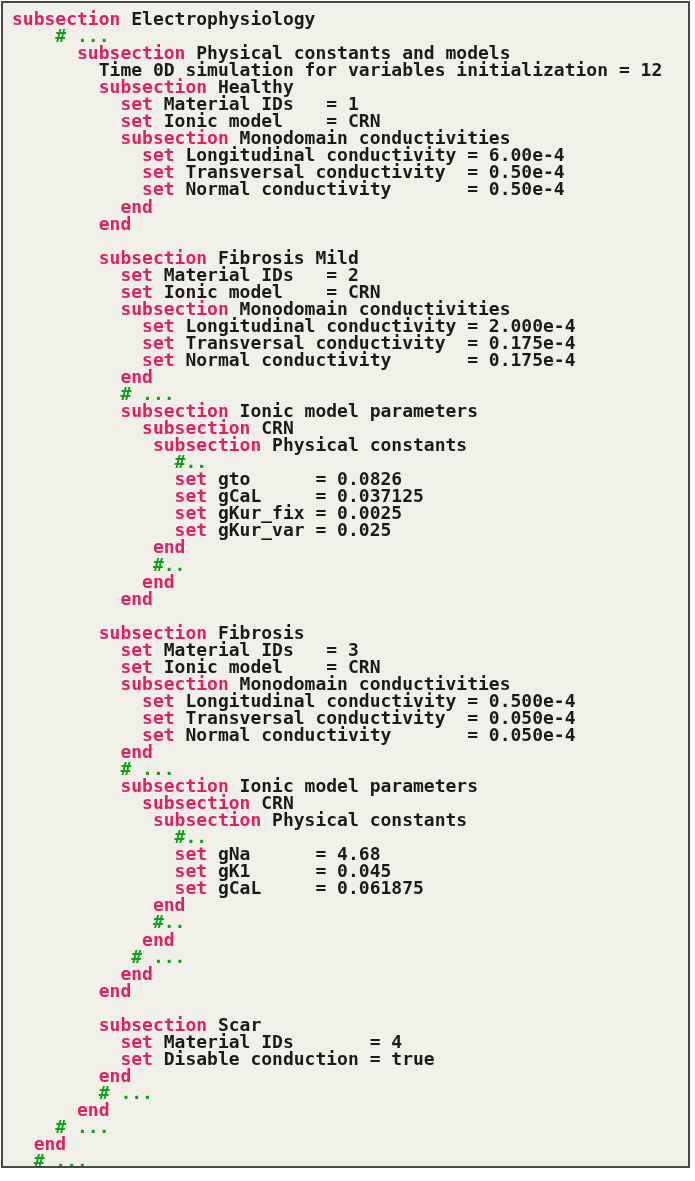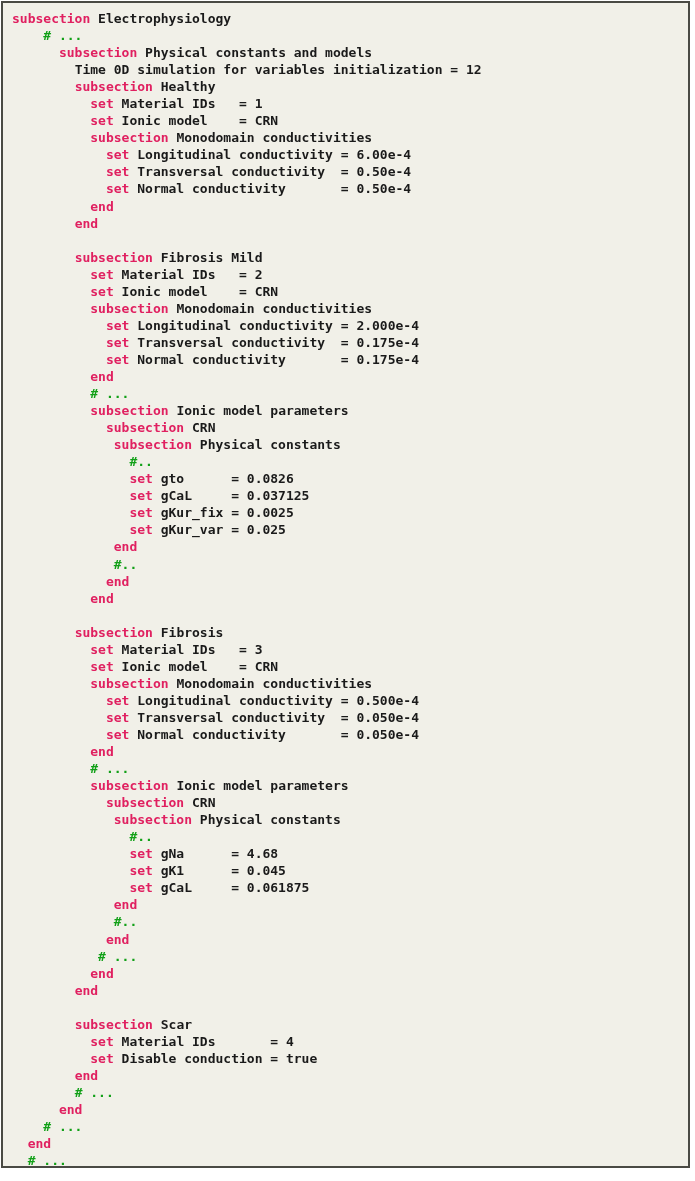--- a/index.html
+++ b/index.html
@@ -24,21 +24,21 @@
     border: 2px solid #4a4a44;
     box-sizing: border-box;
     overflow: hidden;
   }
 
   .code-block {
     display: block;
     margin: 0;
     padding: 7px 0 0 0;
     font-family: "DejaVu Sans Mono", "Liberation Mono", monospace;
-    font-size: 13px;
+    font-size: 18px;
     line-height: 17.05px;
     letter-spacing: 0px;
     white-space: pre;
     color: #1a1a1a;
     -webkit-font-smoothing: none;
   }
 
   .code-line {
     display: block;
     height: 17.05px;

